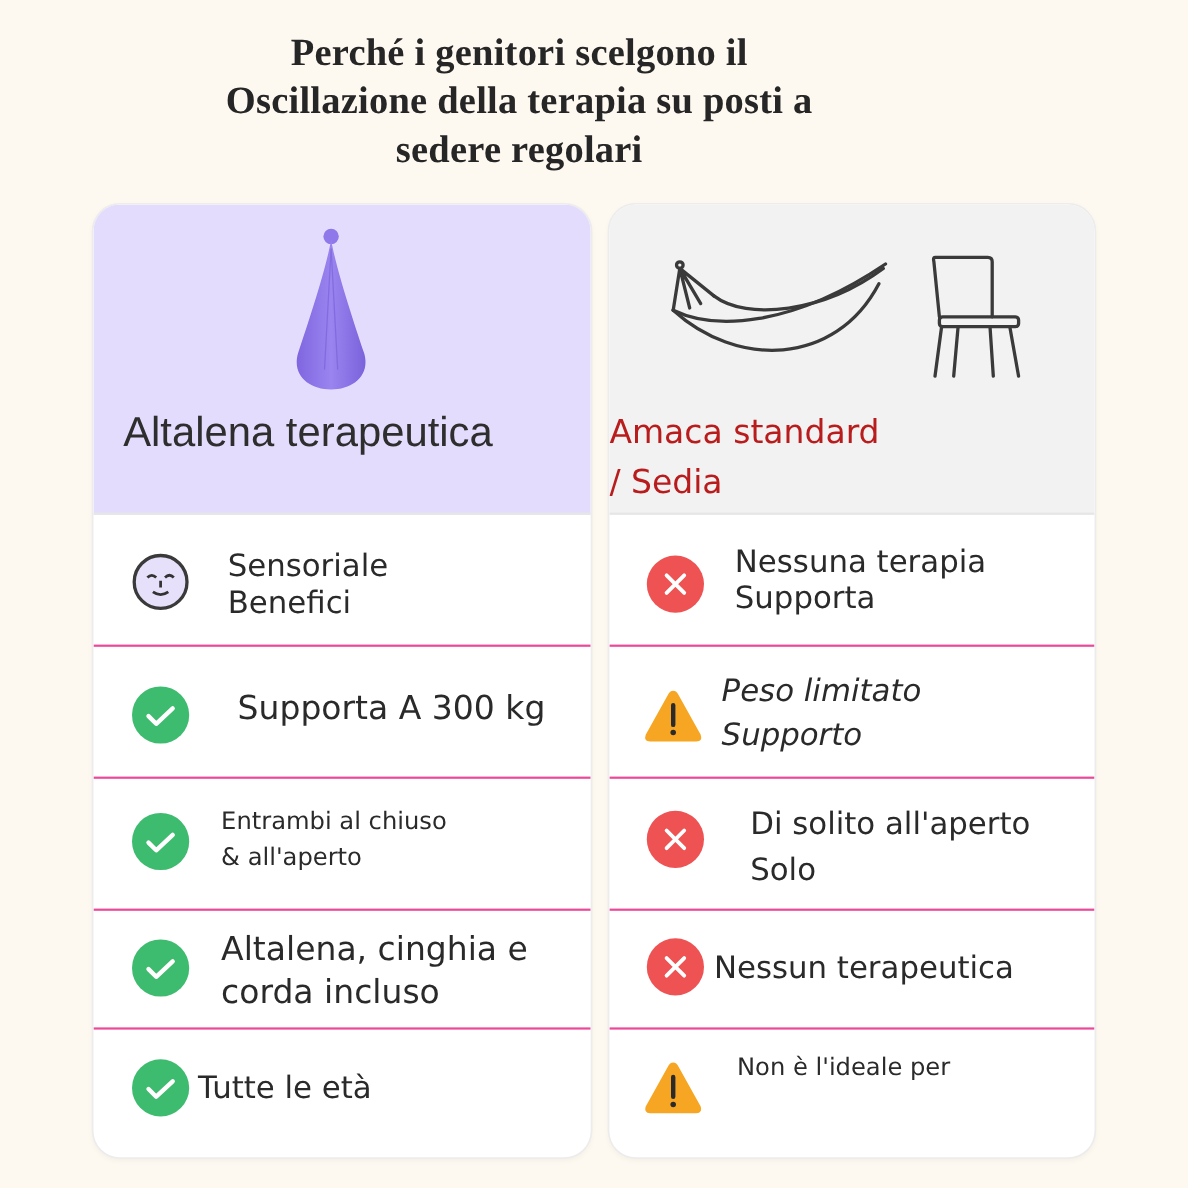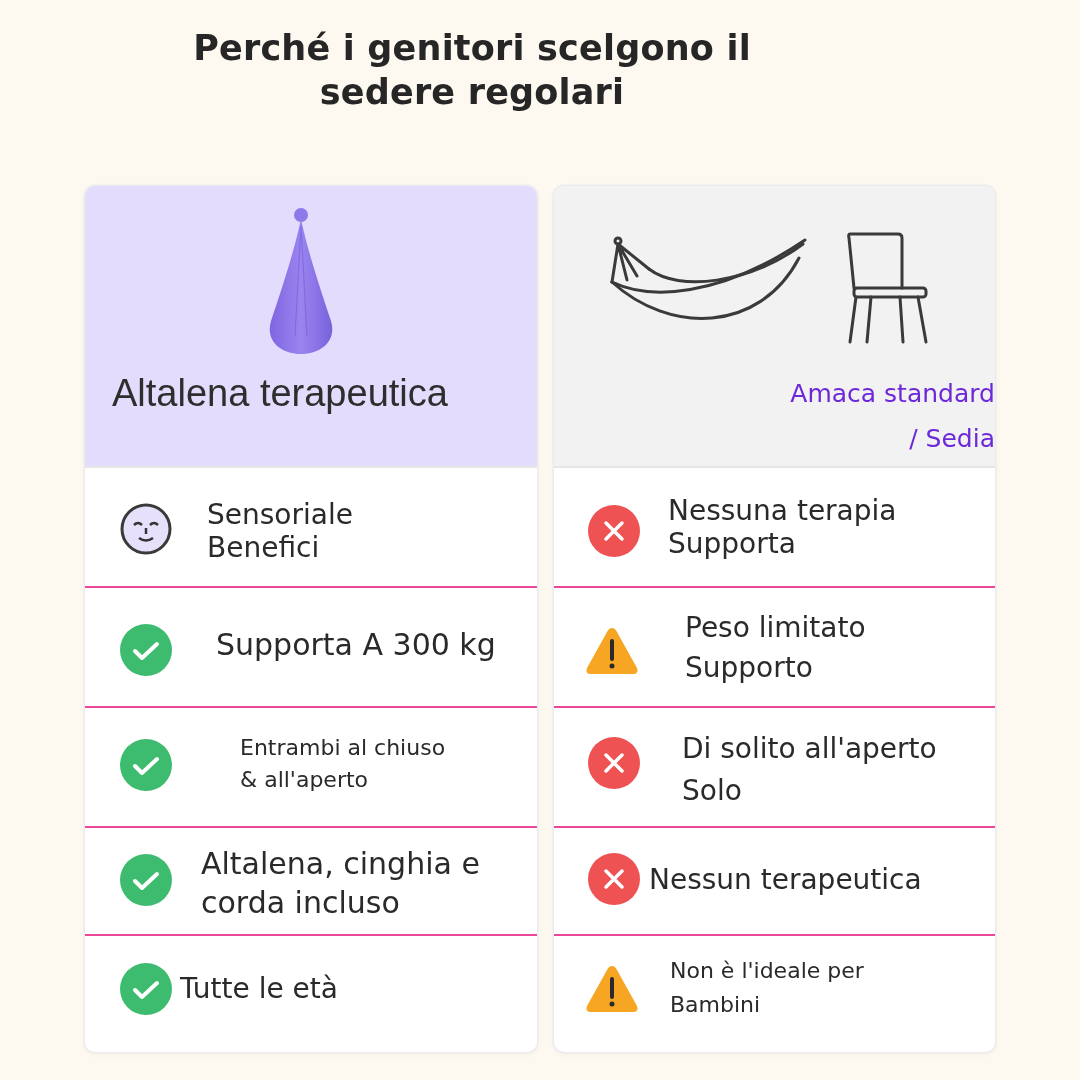--- a/index.html
+++ b/index.html
@@ -1,39 +1,40 @@
 <!DOCTYPE html>
 <html><head>
 <meta charset="utf-8">
 <style>
   html,body{margin:0;padding:0;}
   body{width:1080px;height:1080px;background:#fdf8f0;font-family:"DejaVu Sans","Liberation Sans",sans-serif;color:#2b2b2b;position:relative;overflow:hidden;}
-  .title{position:absolute;left:0;top:26px;width:944px;text-align:center;font-size:35px;line-height:44px;font-weight:600;color:#262626;letter-spacing:0.2px;}
+  .title{position:absolute;left:0;top:26px;width:944px;text-align:center;font-size:35px;line-height:44px;font-weight:600;color:#262626;letter-spacing:0.2px;font-family:Liberation Serif, serif;}
   .title span{display:block;}
-  .card{position:absolute;top:186px;width:452px;height:866px;border-radius:10px;background:#fff;box-shadow:0 0 0 1.5px #ececec,0 2px 6px rgba(0,0,0,0.05);overflow:hidden;}
+  .card{position:absolute;top:186px;width:452px;height:866px;border-radius:24px;background:#fff;box-shadow:0 0 0 1.5px #ececec,0 2px 6px rgba(0,0,0,0.05);overflow:hidden;}
   .card.left{left:85px;}
   .card.right{left:554px;width:441px;}
   .head{height:280px;position:relative;border-bottom:2px solid #e6e6e6;}
   .left .head{background:#e4dcfd;}
   .right .head{background:#f2f2f2;}
   .row{position:relative;height:118px;border-bottom:2px solid #ec4899;display:flex;align-items:center;}
   .row:last-child{border-bottom:none;}
   .icon{position:absolute;width:54px;height:54px;}
   .txt{position:absolute;font-size:28px;line-height:33px;color:#2a2a2a;}
   .txt span{display:block;}
   .sm{font-size:22px;line-height:32px;}
   .head-label-left{position:absolute;left:27px;top:186px;font-family:"Liberation Sans",sans-serif;font-size:38px;color:#2e2e2e;}
-  .head-label-right{position:absolute;left:0;width:100%;top:185px;text-align:right;font-size:25px;line-height:45px;color:#6d28d9;}
+  .head-label-right{position:absolute;left:0;width:100%;top:185px;text-align:left;font-size:30px;line-height:45px;color:#b91c1c;}
   .head-label-right span{display:block;}
 </style>
 </head>
 <body>
 
 <div class="title">
   <span>Perché i genitori scelgono il</span>
+  <span>Oscillazione della terapia su posti a</span>
   <span>sedere regolari</span>
 </div>
 
 <div class="card left">
   <div class="head">
     <svg style="position:absolute;left:178px;top:20px;" width="76" height="150" viewBox="0 0 76 150">
       <defs>
         <linearGradient id="pg" x1="0" x2="1">
           <stop offset="0" stop-color="#7f66e0"></stop>
           <stop offset="0.5" stop-color="#9a84ef"></stop>
@@ -68,21 +69,21 @@
     <div class="txt" style="left:119px;top:40px;font-size:30px;margin-left:12px;">
       <span>Supporta A 300 kg</span>
     </div>
   </div>
 
   <div class="row">
     <svg class="icon" style="left:34px;top:30px;" viewBox="0 0 54 54">
       <circle cx="27" cy="27" r="26" fill="#3dbb6e"></circle>
       <path d="M16 28 l7 7 l15 -14" stroke="#fff" stroke-width="4" fill="none" stroke-linecap="round" stroke-linejoin="round"></path>
     </svg>
-    <div class="txt sm" style="left:116px;top:24px;margin-left:39px;">
+    <div class="txt sm" style="left:116px;top:24px;">
       <span>Entrambi al chiuso</span>
       <span>&amp; all'aperto</span>
     </div>
   </div>
 
   <div class="row" style="height:106px;">
     <svg class="icon" style="left:34px;top:25px;" viewBox="0 0 54 54">
       <circle cx="27" cy="27" r="26" fill="#3dbb6e"></circle>
       <path d="M16 28 l7 7 l15 -14" stroke="#fff" stroke-width="4" fill="none" stroke-linecap="round" stroke-linejoin="round"></path>
     </svg>
@@ -137,21 +138,21 @@
       <span>Supporta</span>
     </div>
   </div>
 
   <div class="row">
     <svg class="icon" style="left:31px;top:36px;" viewBox="0 0 54 54">
       <path d="M27 4 Q30 4 32 8 L52 44 Q54 50 48 50 H6 Q0 50 2 44 L22 8 Q24 4 27 4 Z" fill="#f6a623"></path>
       <path d="M27 17 V35" stroke="#2a2a2a" stroke-width="4" stroke-linecap="round"></path>
       <circle cx="27" cy="42" r="2.5" fill="#2a2a2a"></circle>
     </svg>
-    <div class="txt" style="left:131px;top:20px;line-height:40px;">
+    <div class="txt" style="left:102px;top:20px;line-height:40px;font-style:italic;">
       <span>Peso limitato</span>
       <span>Supporto</span>
     </div>
   </div>
 
   <div class="row">
     <svg class="icon" style="left:33px;top:28px;" viewBox="0 0 54 54">
       <circle cx="27" cy="27" r="26" fill="#ee5253"></circle>
       <path d="M19 19 L35 35 M35 19 L19 35" stroke="#fff" stroke-width="3.5" stroke-linecap="round"></path>
     </svg>
@@ -172,16 +173,15 @@
   </div>
 
   <div class="row" style="height:108px;">
     <svg class="icon" style="left:31px;top:26px;" viewBox="0 0 54 54">
       <path d="M27 4 Q30 4 32 8 L52 44 Q54 50 48 50 H6 Q0 50 2 44 L22 8 Q24 4 27 4 Z" fill="#f6a623"></path>
       <path d="M27 17 V35" stroke="#2a2a2a" stroke-width="4" stroke-linecap="round"></path>
       <circle cx="27" cy="42" r="2.5" fill="#2a2a2a"></circle>
     </svg>
     <div class="txt sm" style="left:116px;top:18px;line-height:34px;">
       <span>Non è l'ideale per</span>
-      <span>Bambini</span>
     </div>
   </div>
 </div>
 
 </body></html>

